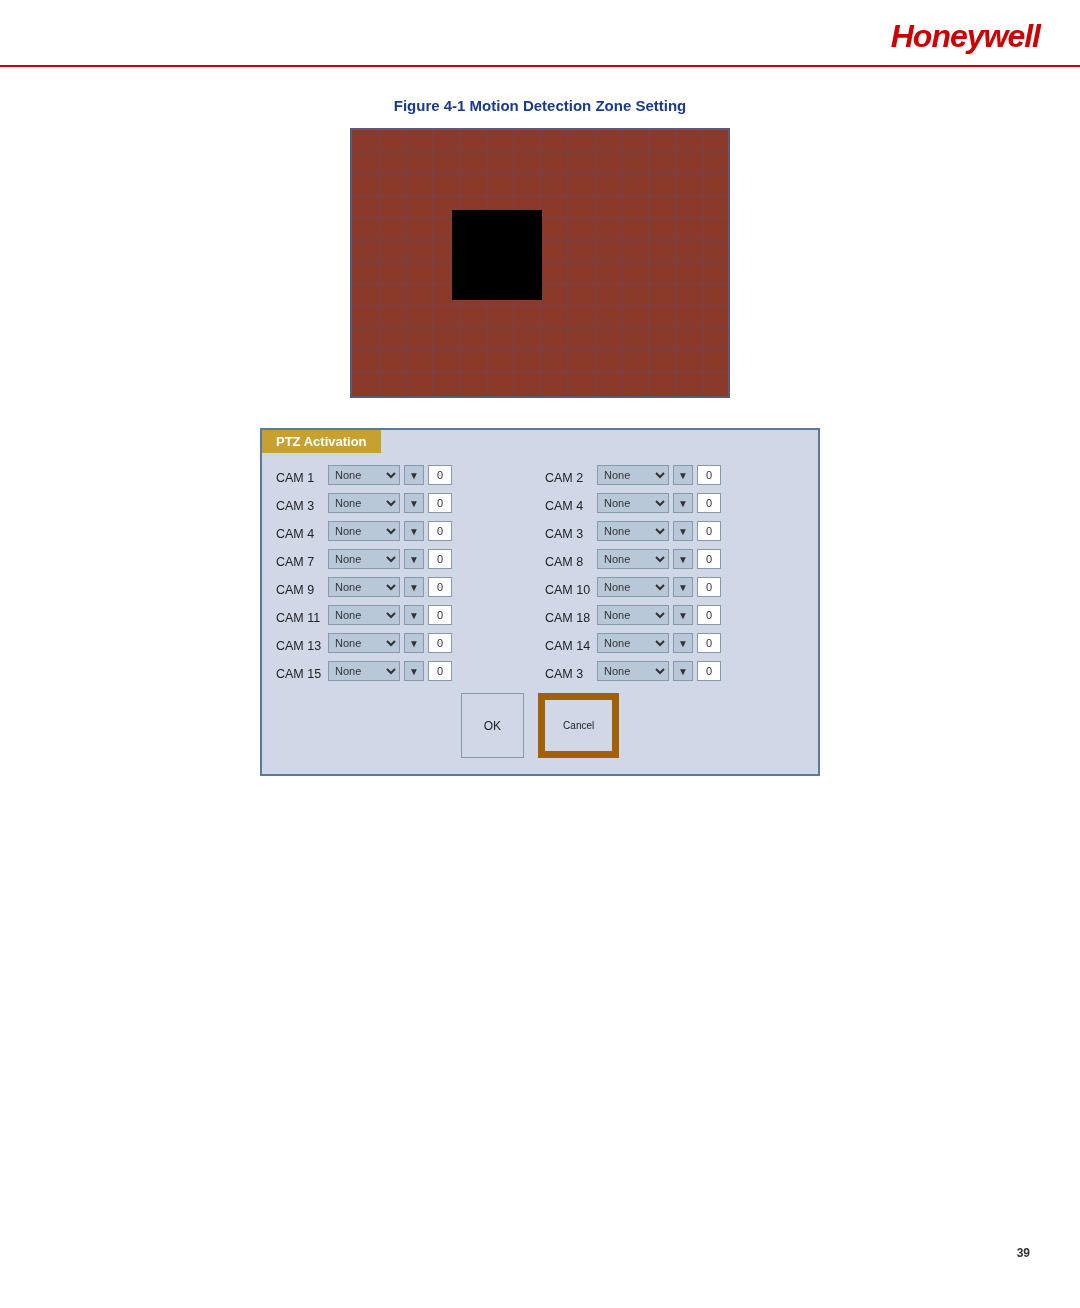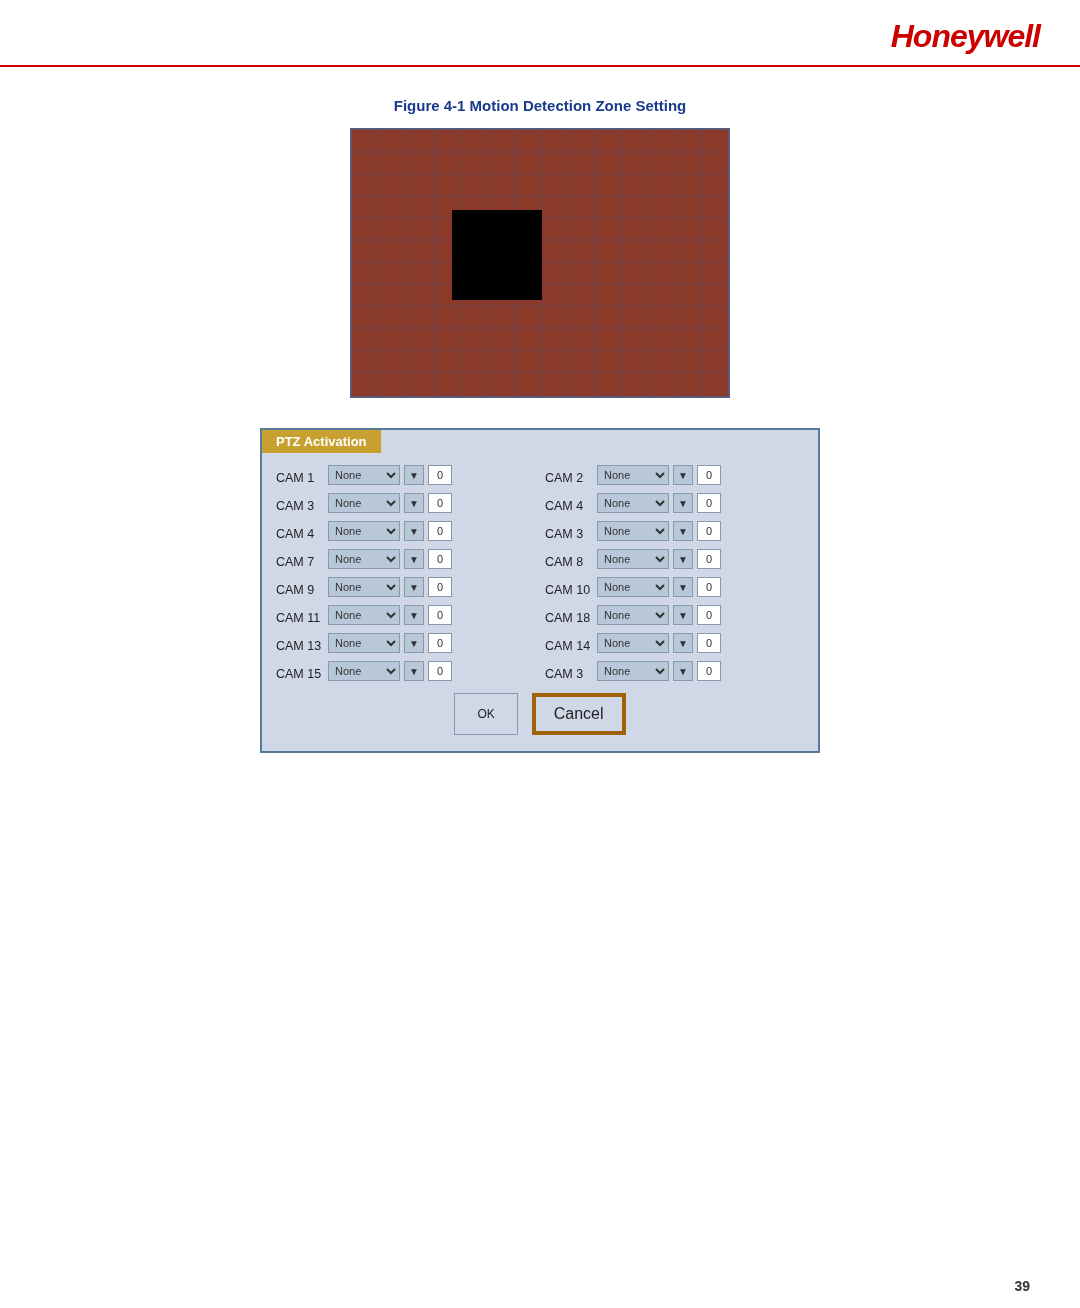--- a/index.html
+++ b/index.html
@@ -147,33 +147,33 @@
     .btn-ok {
       background: #d0d8e8;
       border: 1px solid #889aaa;
       padding: 13px 22px;
       font-size: 12px;
       color: #222;
       cursor: pointer;
     }
     .btn-cancel {
       background: #d0d8e8;
-      border: 4px solid #a16207;
-      padding: 3px 18px;
-      font-size: 16px;
+      border: 7px solid #a16207;
+      padding: 20px 18px;
+      font-size: 10px;
       color: #222;
       cursor: pointer;
     }
 
     
     .page-number {
       position: absolute;
-      bottom: 14px;
+      bottom: 48px;
       right: 50px;
-      font-size: 14px;
+      font-size: 12px;
       color: #333;
       font-weight: bold;
     }
 
     
     .grid-svg {
       position: absolute;
       top: 0; left: 0;
       width: 100%;
       height: 100%;

